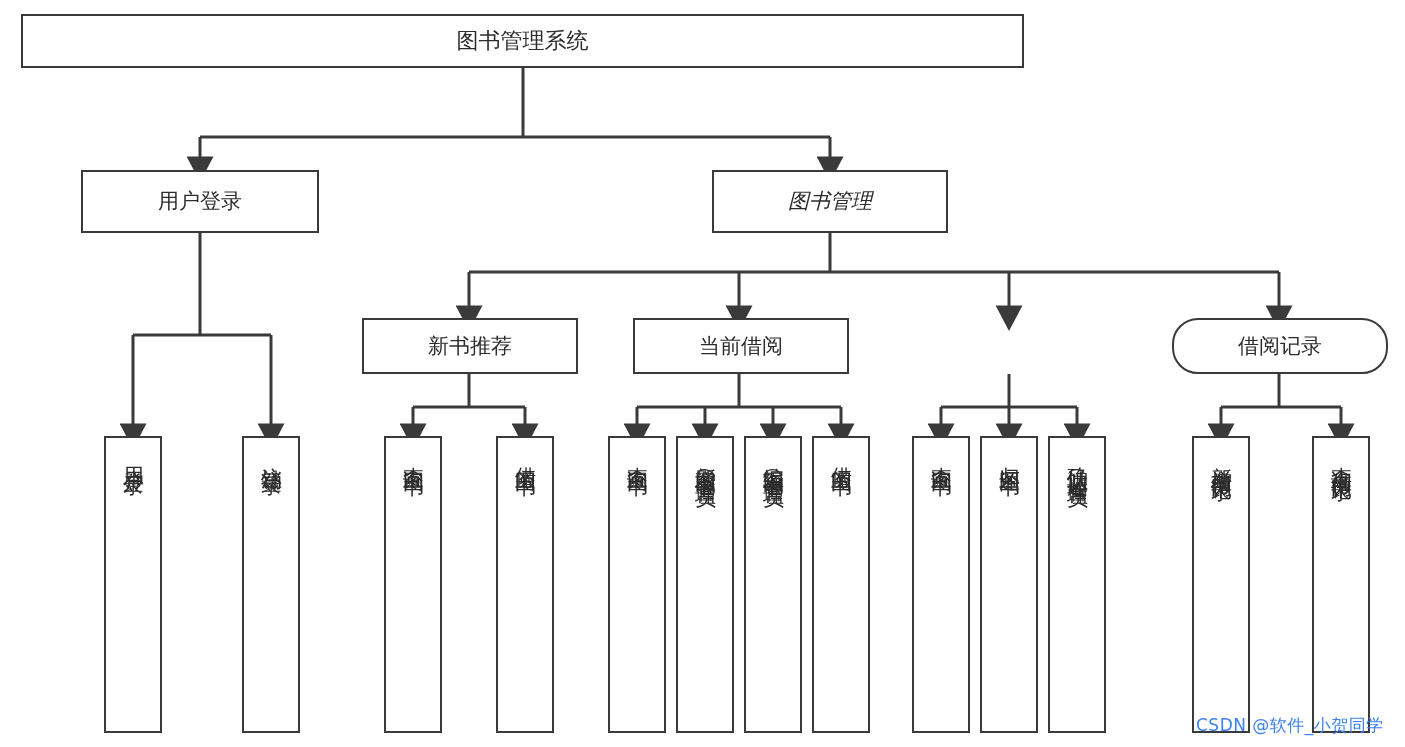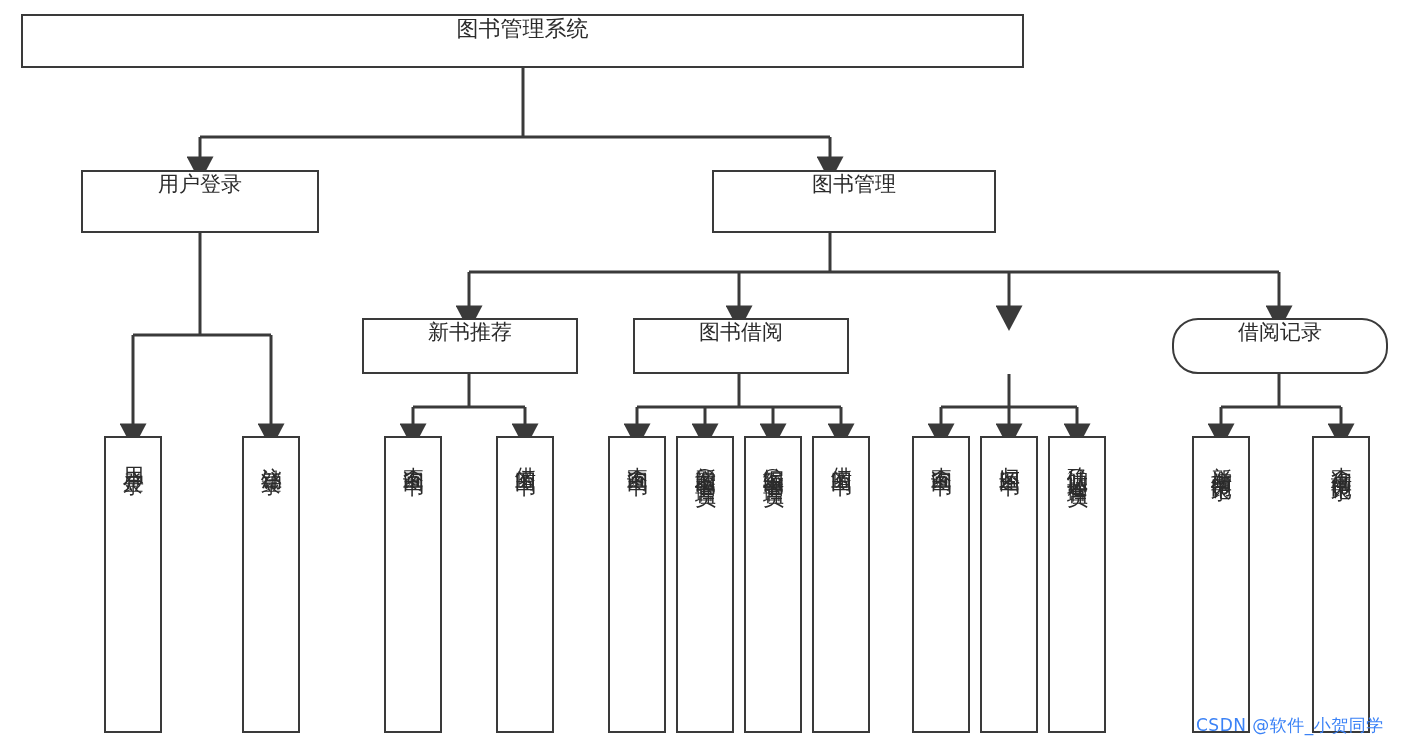--- a/index.html
+++ b/index.html
@@ -20,20 +20,21 @@
     width:1405px;
     height:747px;
     pointer-events:none;
   }
   .node{
     position:absolute;
     box-sizing:border-box;
     background:#ffffff;
     border:2px solid #3a3a3a;
     display:flex;
+    align-items:center;
     justify-content:center;
     z-index:2;
   }
   .node .lbl{
     color:#2b2b2b;
     line-height:1.18;
     text-align:center;
     white-space:pre;
   }
   .h-node .lbl{
@@ -123,30 +124,30 @@
   </svg>
 
   <div class="node root h-node" style="left:21px;top:14px;width:1003px;height:54px;">
     <span class="lbl">图书管理系统</span>
   </div>
 
   <div class="node h-node" style="left:81px;top:170px;width:238px;height:63px;">
     <span class="lbl">用户登录</span>
   </div>
 
-  <div class="node h-node" style="left:712px;top:170px;width:284px;height:63px;">
+  <div class="node h-node" style="left:712px;top:170px;width:236px;height:63px;font-style:italic;">
     <span class="lbl">图书管理</span>
   </div>
 
   <div class="node h-node" style="left:362px;top:318px;width:216px;height:56px;">
     <span class="lbl">新书推荐</span>
   </div>
 
   <div class="node h-node" style="left:633px;top:318px;width:216px;height:56px;">
-    <span class="lbl">图书借阅</span>
+    <span class="lbl">当前借阅</span>
   </div>
 
 
   <div class="node h-node" style="left:1172px;top:318px;width:216px;height:56px;border-radius:26px;">
     <span class="lbl">借阅记录</span>
   </div>
 
   <div class="node v-node" style="left:104px;top:436px;width:58px;height:297px;">
     <span class="lbl">用户登录</span>
   </div>

